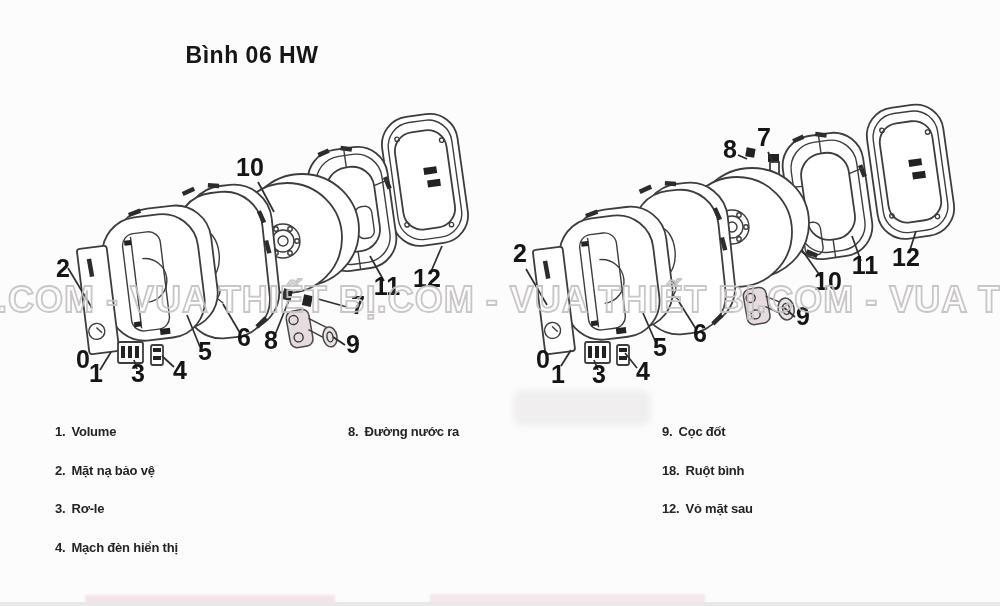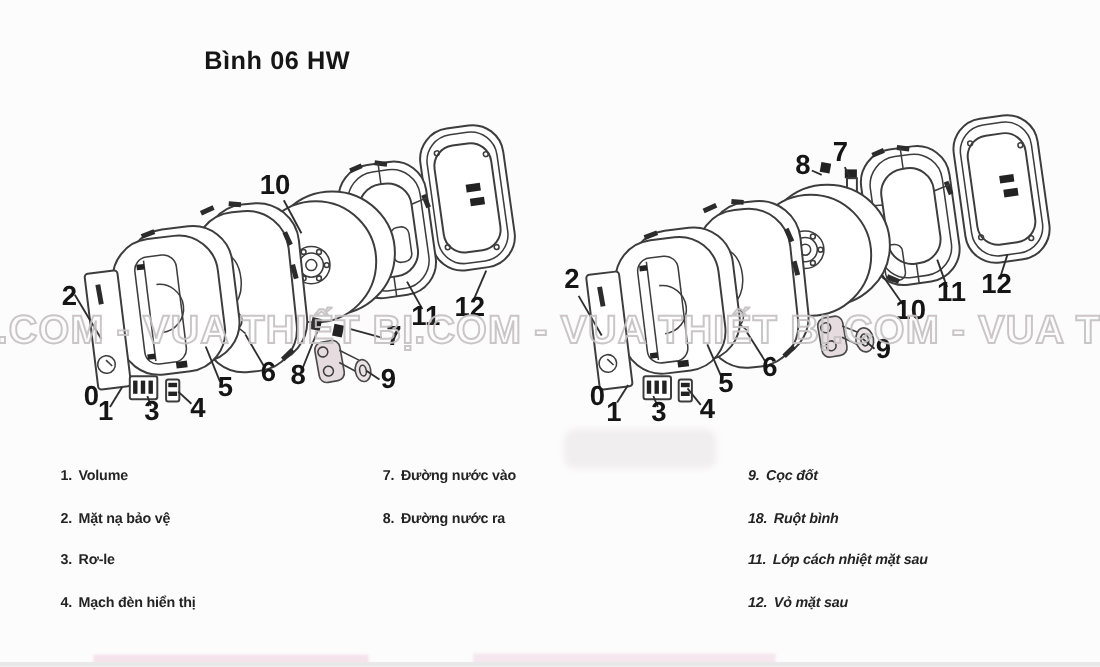--- a/index.html
+++ b/index.html
@@ -22,21 +22,21 @@
     position:absolute;top:279px;left:-14px;z-index:5;white-space:nowrap;
     font-size:36px;font-weight:700;letter-spacing:1px;
     color:rgba(255,255,255,.08);
     -webkit-text-stroke:1.8px #c6c2c3;
     opacity:.92;pointer-events:none;
   }
   .parts{position:absolute;top:420px;left:0;width:1000px;z-index:3;}
   .pcol{position:absolute;top:0;}
   .pcol.c1{left:55px;}
   .pcol.c2{left:348px;}
-  .pcol.c3{left:680px;font-style:italic;}
+  .pcol.c3{left:662px;}
   .pitem{
     font-size:13px;font-weight:700;letter-spacing:-.2px;color:#242424;
     line-height:23px;margin-bottom:15.5px;white-space:nowrap;
   }
   .pnum{margin-right:6px;}
   .smudge{position:absolute;z-index:1;pointer-events:none;}
   .smudge.gray{left:513px;top:390px;width:138px;height:36px;background:rgba(190,184,190,.20);border-radius:9px;filter:blur(3px);}
   .smudge.pink1{left:85px;top:595px;width:250px;height:11px;background:rgba(238,206,222,.55);filter:blur(1px);}
   .smudge.pink2{left:430px;top:594px;width:275px;height:12px;background:rgba(238,206,222,.45);filter:blur(1px);}
   .lnw{fill:#ffffff;stroke:#3d3d3d;stroke-width:1.8;}
@@ -323,24 +323,22 @@
   <div class="smudge pink2"></div>
 
   <div class="parts">
     <div class="pcol c1">
       <div class="pitem"><span class="pnum">1.</span><span>Volume</span></div>
       <div class="pitem"><span class="pnum">2.</span><span>Mặt nạ bảo vệ</span></div>
       <div class="pitem"><span class="pnum">3.</span><span>Rơ-le</span></div>
       <div class="pitem"><span class="pnum">4.</span><span>Mạch đèn hiển thị</span></div>
     </div>
     <div class="pcol c2">
-      <div class="pitem"><span class="pnum">7.</span><span>Đường nước vào</span></div>
       <div class="pitem"><span class="pnum">8.</span><span>Đường nước ra</span></div>
     </div>
     <div class="pcol c3">
       <div class="pitem"><span class="pnum">9.</span><span>Cọc đốt</span></div>
       <div class="pitem"><span class="pnum">18.</span><span>Ruột bình</span></div>
-      <div class="pitem"><span class="pnum">11.</span><span>Lớp cách nhiệt mặt sau</span></div>
       <div class="pitem"><span class="pnum">12.</span><span>Vỏ mặt sau</span></div>
     </div>
   </div>
 
 </div>
 
 </body></html>

